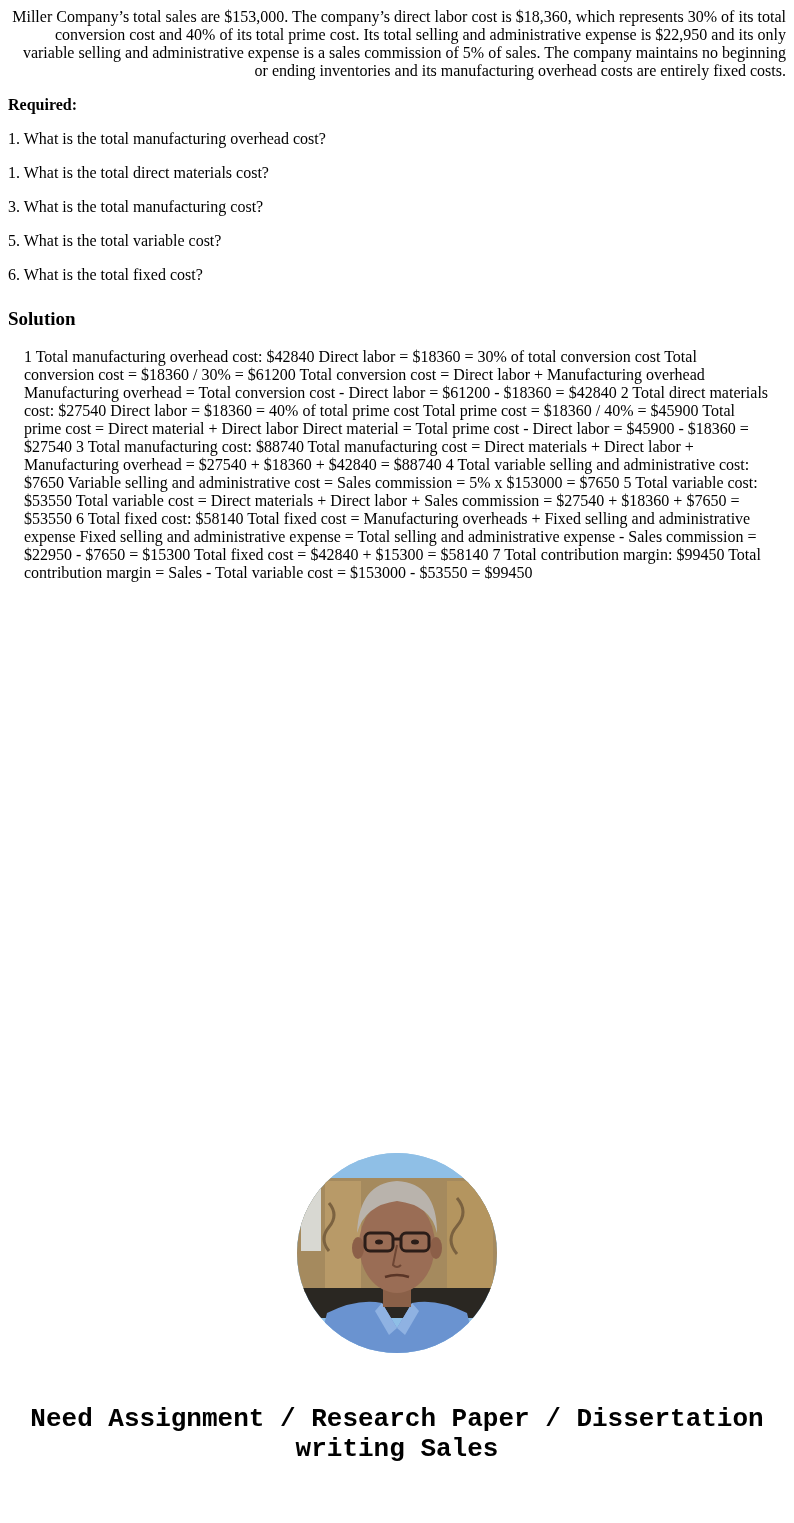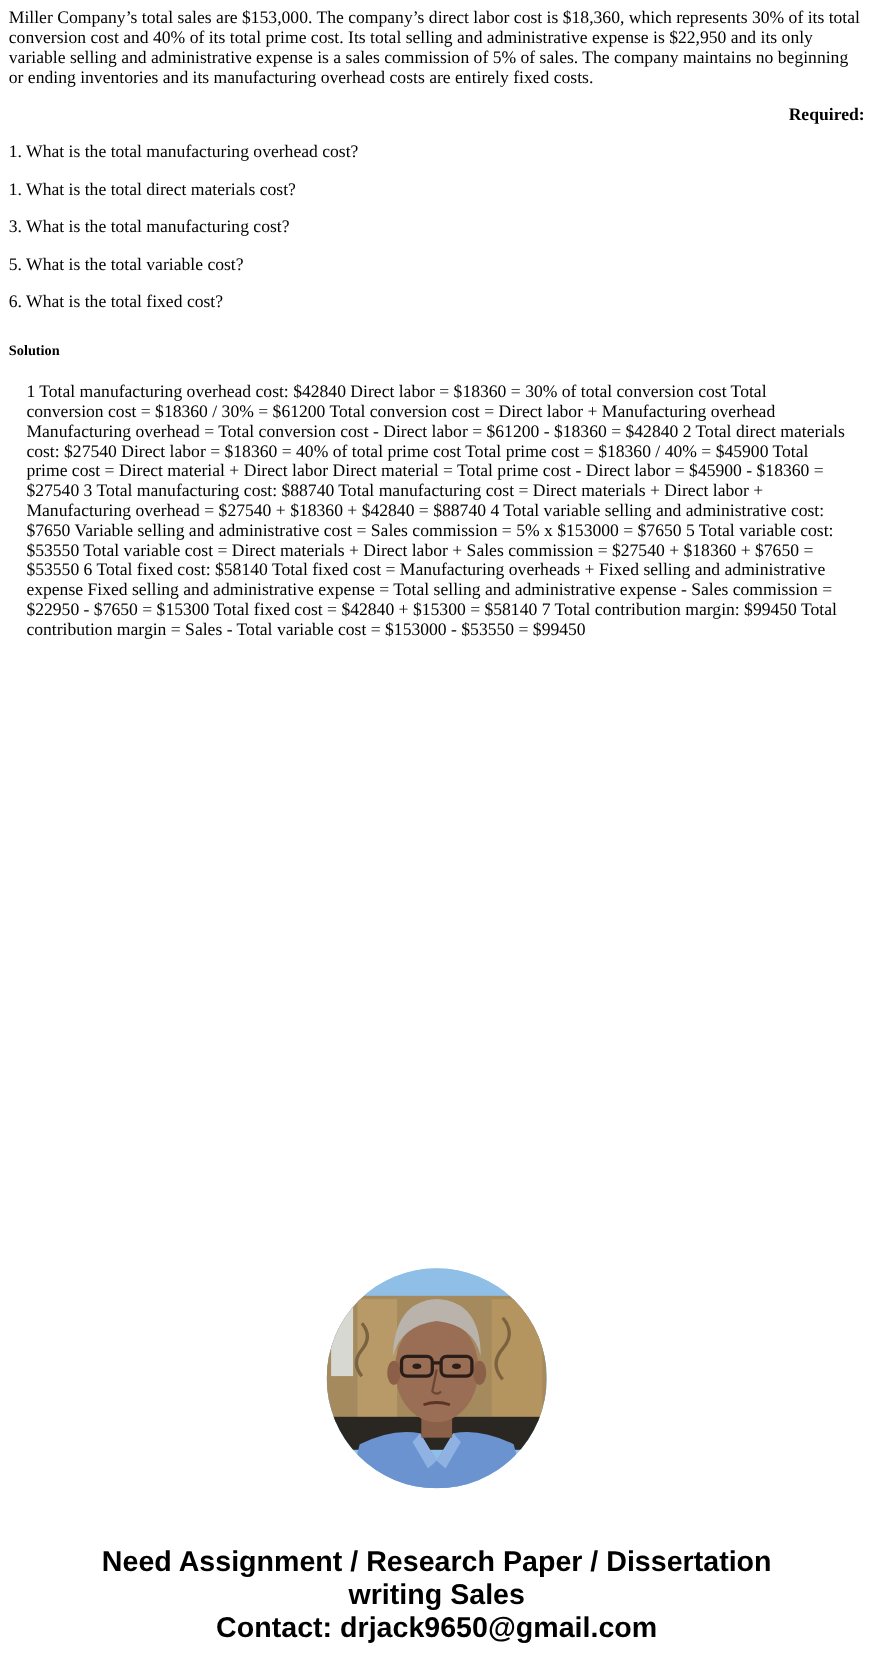--- a/index.html
+++ b/index.html
@@ -21,31 +21,31 @@
       position: absolute;
       left: 8px;
       top: 8px;
       width: 778px;
     }
     p {
       margin: 0 0 16px 0;
     }
     .intro {
       margin-bottom: 16px;
+      text-align: right;
     }
     .required {
       font-weight: bold;
-      text-align: right;
     }
     .question {
       margin: 0 0 16px 0;
     }
     h3.solution-heading {
       font-family: "Liberation Serif", serif;
-      font-size: 13px;
+      font-size: 19px;
       font-weight: bold;
       margin: 24px 0 18px 0;
       line-height: 22px;
     }
     .solution-text {
       margin: 16px;
     }
     .avatar-wrap {
       position: absolute;
       left: 297px;
@@ -58,21 +58,21 @@
     }
     .avatar-wrap svg {
       display: block;
     }
     .promo {
       position: absolute;
       left: 0;
       top: 1404px;
       width: 794px;
       text-align: center;
-      font-family: Liberation Sans, sans-serif;
+      font-family: Liberation Mono, monospace;
       font-weight: bold;
       font-size: 26px;
       line-height: 30px;
       color: #000000;
     }
     .promo div {
       margin: 0;
     }
   </style>
 </head>
@@ -129,14 +129,13 @@
     <ellipse cx="118" cy="89" rx="4" ry="2.5" fill="#2b1d18"></ellipse>
 
     <path d="M100 92 L96 112 Q100 116 104 112" stroke="#6d4634" stroke-width="2" fill="none"></path>
     <path d="M88 124 Q100 120 112 124" stroke="#5a3526" stroke-width="2.5" fill="none"></path>
   </svg>
 </div>
 
 <div class="promo">
   <div>Need Assignment / Research Paper / Dissertation</div>
   <div>writing Sales</div>
-  <div>Contact: drjack9650@gmail.com</div>
 </div>
 
 </body></html>

